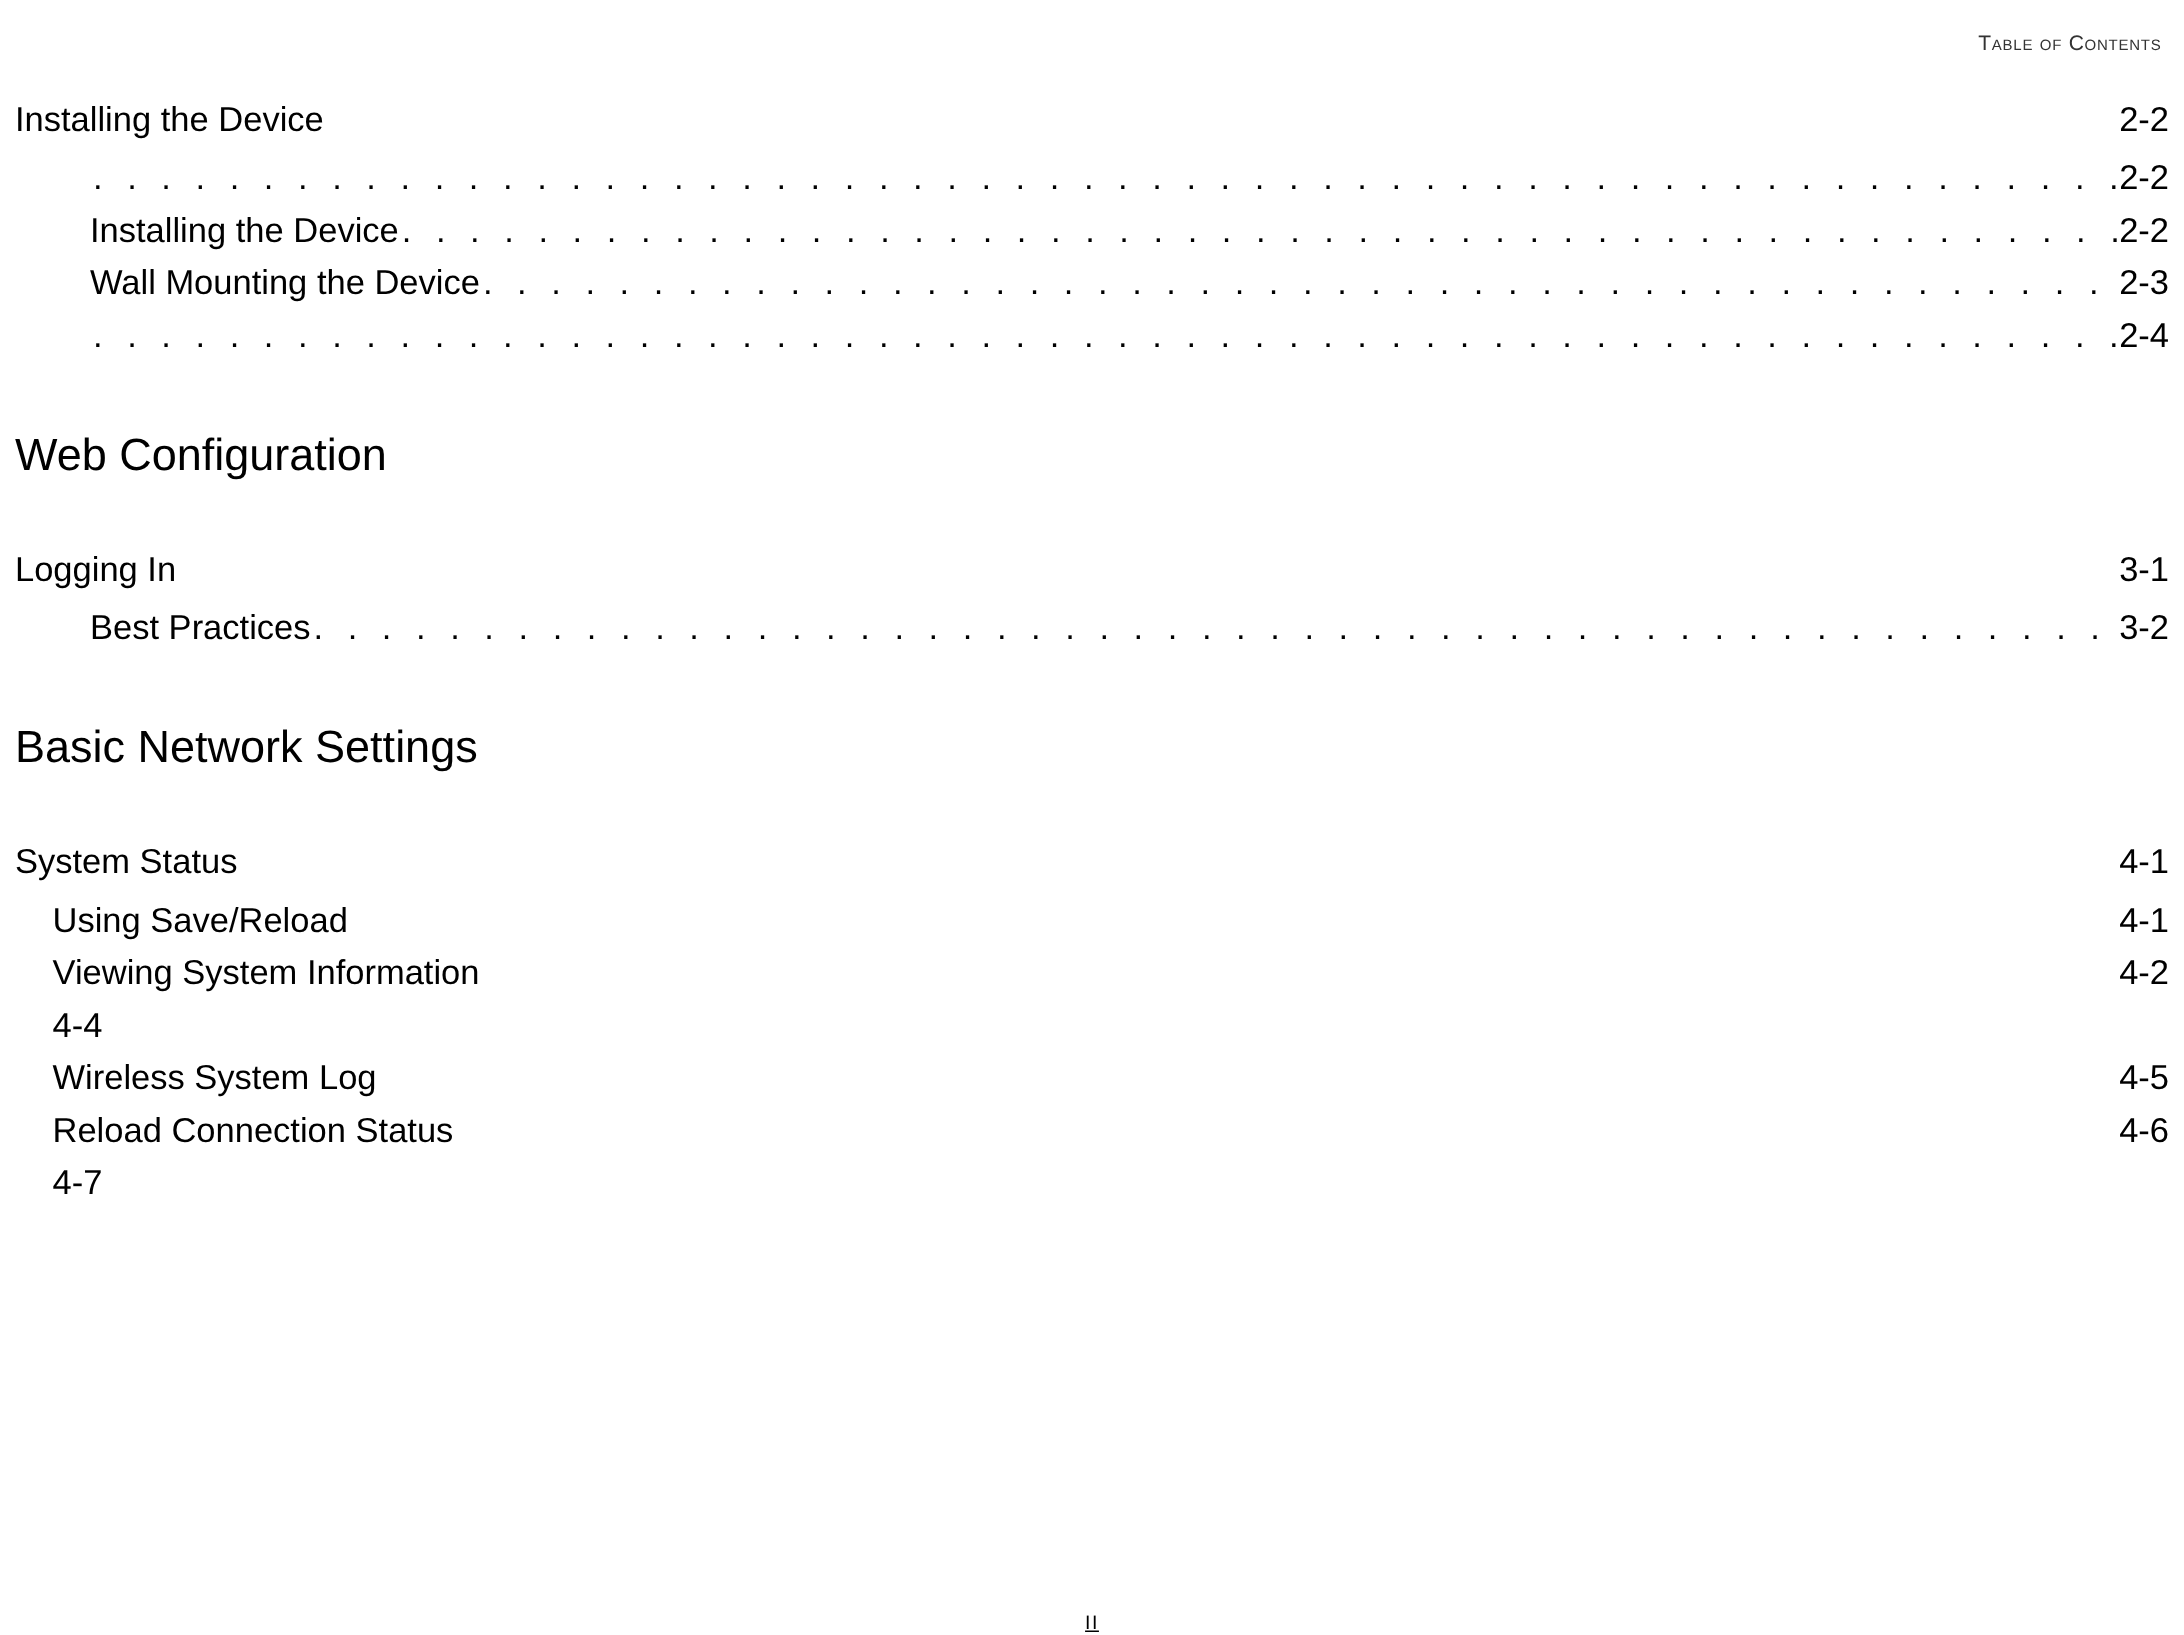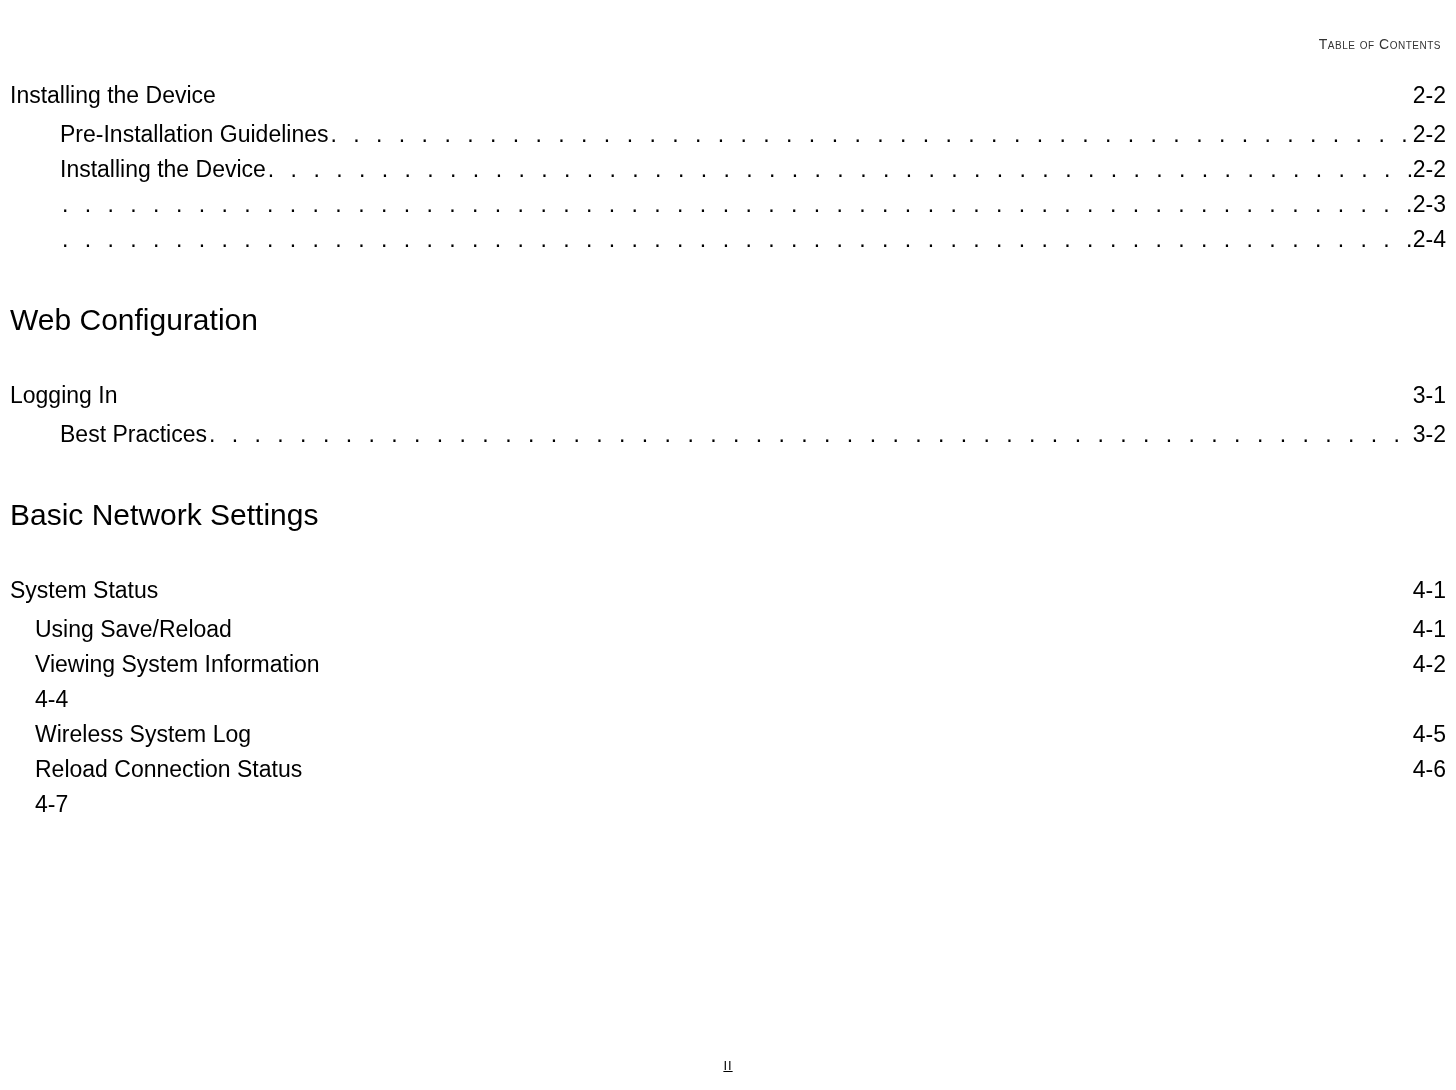--- a/index.html
+++ b/index.html
@@ -17,21 +17,20 @@
       position: relative;
     }
     .header-label {
       text-align: right;
       font-size: 14px;
       letter-spacing: 0.5px;
       font-variant: small-caps;
       color: #333;
       margin-bottom: 30px;
       padding-right: 5px;
-      margin-top: 16px;
     }
     .chapter-entry {
       display: flex;
       justify-content: space-between;
       align-items: baseline;
       font-size: 23px;
       margin-bottom: 12px;
       padding: 0 0 0 0;
     }
     .sub-entry {
@@ -67,49 +66,49 @@
       white-space: nowrap;
     }
     .section-heading {
       text-align: left;
       font-size: 30px;
       margin-top: 50px;
       margin-bottom: 45px;
     }
     .page-number {
       position: absolute;
-      bottom: 17px;
+      bottom: 1px;
       left: 50%;
       transform: translateX(-50%);
       font-size: 13px;
       font-variant: small-caps;
       letter-spacing: 1px;
       text-decoration: underline;
     }
   </style>
 </head>
 <body>
 
 <div class="header-label">Table of Contents</div>
 
 <div class="chapter-entry">
   <span class="entry-title">Installing the Device</span>
   <span class="entry-page">2-2</span>
 </div>
 <div class="sub-entry">
-  <span class="entry-title">Pre-Installation Guidelines</span>
   <span class="dots">. . . . . . . . . . . . . . . . . . . . . . . . . . . . . . . . . . . . . . . . . . . . . . . . . . . . . . . . . . . . . . . . . . . . . . . . . . . . . . . . . . . . . . . . . . . . . . . . . . . . . . . . . . . . . . . . . . . . . . . . . . . . . . . . . . . . . . . . . . . . . . . . . . . . . . . . . . . .</span>
   <span class="entry-page">2-2</span>
 </div>
 <div class="sub-entry">
   <span class="entry-title">Installing the Device</span>
   <span class="dots">. . . . . . . . . . . . . . . . . . . . . . . . . . . . . . . . . . . . . . . . . . . . . . . . . . . . . . . . . . . . . . . . . . . . . . . . . . . . . . . . . . . . . . . . . . . . . . . . . . . . . . . . . . . . . . . . . . . . . . . . . . . . . . . . . . . . . . . . . . . . . . . . . . . . . . . . . . . .</span>
   <span class="entry-page">2-2</span>
 </div>
 <div class="sub-entry">
+  <span class="entry-title">Wall Mounting the Device</span>
   <span class="dots">. . . . . . . . . . . . . . . . . . . . . . . . . . . . . . . . . . . . . . . . . . . . . . . . . . . . . . . . . . . . . . . . . . . . . . . . . . . . . . . . . . . . . . . . . . . . . . . . . . . . . . . . . . . . . . . . . . . . . . . . . . . . . . . . . . . . . . . . . . . . . . . . . . . . . . . . . . . .</span>
   <span class="entry-page">2-3</span>
 </div>
 <div class="sub-entry">
   <span class="dots">. . . . . . . . . . . . . . . . . . . . . . . . . . . . . . . . . . . . . . . . . . . . . . . . . . . . . . . . . . . . . . . . . . . . . . . . . . . . . . . . . . . . . . . . . . . . . . . . . . . . . . . . . . . . . . . . . . . . . . . . . . . . . . . . . . . . . . . . . . . . . . . . . . . . . . . . . . . .</span>
   <span class="entry-page">2-4</span>
 </div>
 
 <div class="section-heading">Web Configuration</div>
 <div class="chapter-entry">

